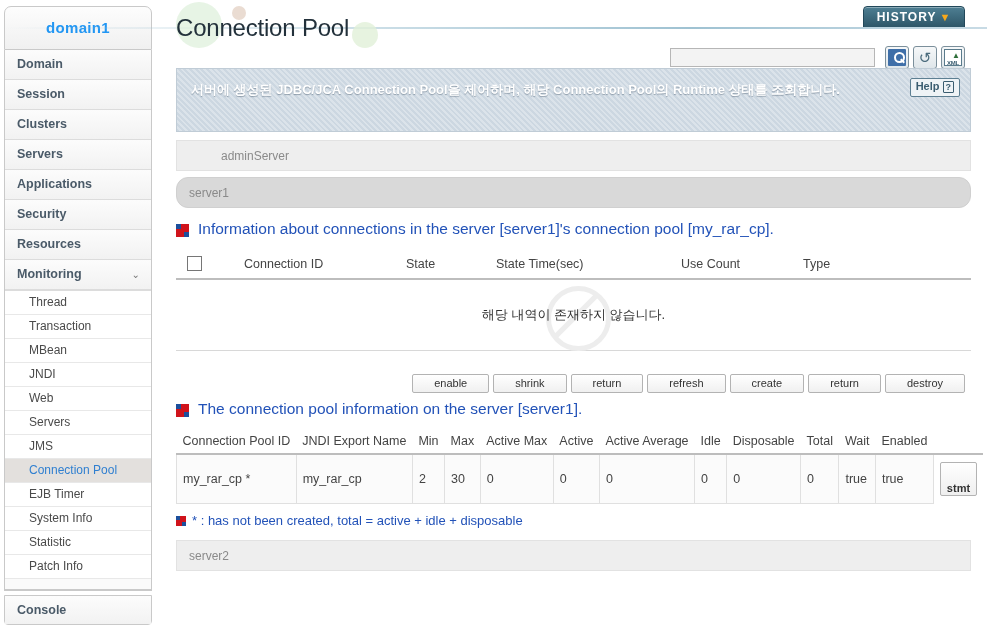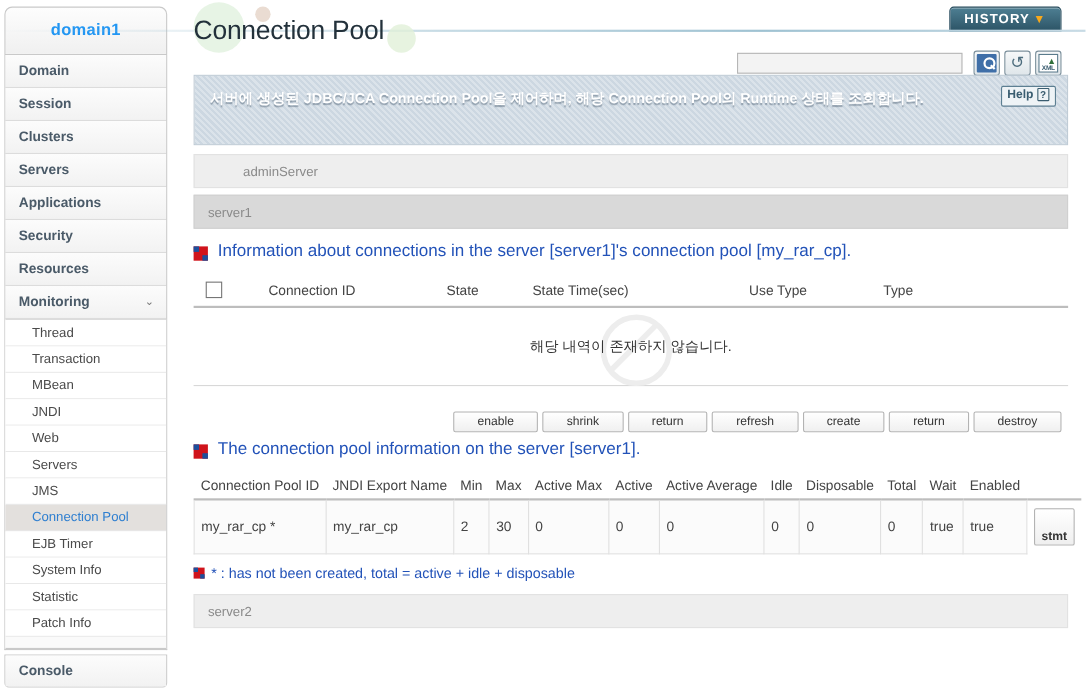--- a/index.html
+++ b/index.html
@@ -137,21 +137,21 @@
     display:inline-block;border:1px solid #3a5d70;padding:0 2px;
     margin-left:3px;font-size:9px;line-height:10px;border-radius:1px;
   }
 
   .server-row{
     position:absolute;left:16px;width:795px;height:31px;line-height:31px;
     padding-left:12px;box-sizing:border-box;
     color:#8a8a8a;font-size:12px;border:1px solid #e2e2e2;
   }
   .server-row.light{background:#eeeeee;}
-  .server-row.dark{background:#d9d9d9;border-color:#d0d0d0;}
+  .server-row.dark{background:#d9d9d9;border-color:#d0d0d0;border-radius:12px;}
 
   .sec-head{
     position:absolute;left:16px;
     color:#2252b8;font-size:15.5px;font-weight:normal;
     padding-left:22px;
   }
   .sec-ico{
     position:absolute;left:0;top:4px;width:13px;height:13px;
     background:#d0131b;
   }
@@ -296,22 +296,22 @@
   <div class="sec-head" style="top:220px;">
     <span class="sec-ico"></span>
     <span>Information about connections in the server [server1]'s connection pool [my_rar_cp].</span>
   </div>
 
   <div class="conn-table">
     <div class="conn-head">
       <div class="chk"></div>
       <span style="left:68px;">Connection ID</span>
       <span style="left:230px;">State</span>
-      <span style="left:308px;">State Time(sec)</span>
-      <span style="left:505px;">Use Type</span>
+      <span style="left:320px;">State Time(sec)</span>
+      <span style="left:505px;">Use Count</span>
       <span style="left:627px;">Type</span>
     </div>
     <div class="conn-empty">
       <div class="watermark"></div>
       <em>해당 내역이 존재하지 않습니다.</em>
     </div>
   </div>
 
   <div class="btn-row">
     <button class="sbtn">enable</button>

